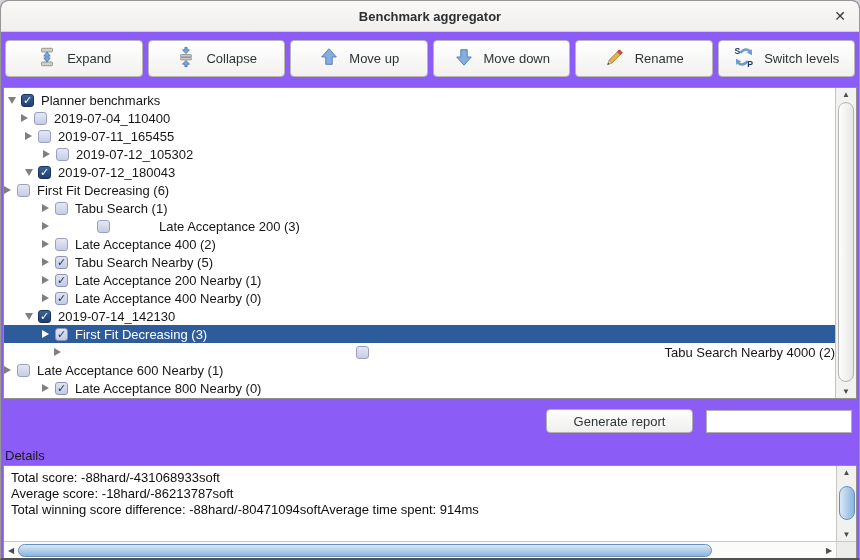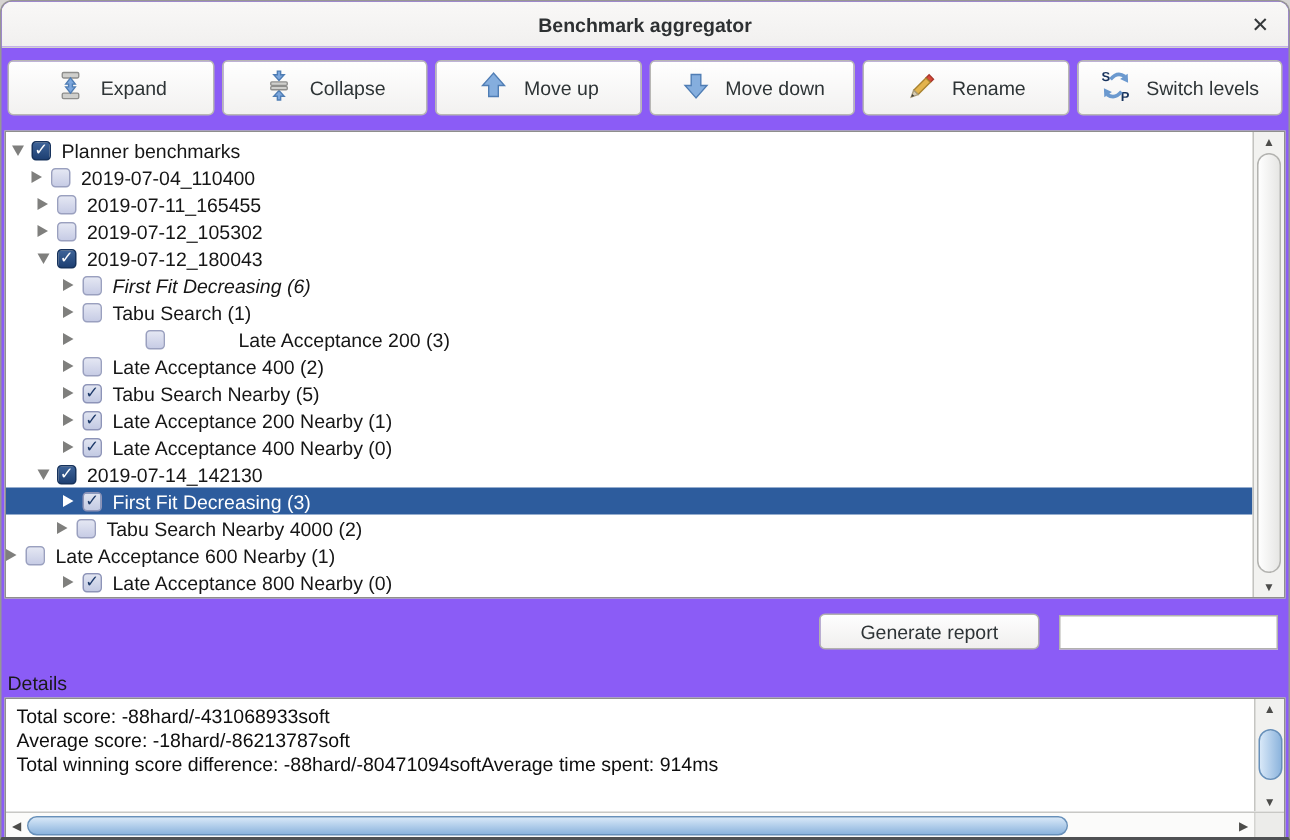--- a/index.html
+++ b/index.html
@@ -148,31 +148,31 @@
         <div class="tree-row" style="padding-left: 17px;">
           <span class="twisty twisty-r"></span>
           <span class="cb cb-unchecked"></span>
           <span class="tree-label">2019-07-04_110400</span>
         </div>
         <div class="tree-row" style="padding-left: 21px;">
           <span class="twisty twisty-r"></span>
           <span class="cb cb-unchecked"></span>
           <span class="tree-label">2019-07-11_165455</span>
         </div>
-        <div class="tree-row" style="padding-left: 21px; text-align: right;">
+        <div class="tree-row" style="padding-left: 39px; text-align: right;">
           <span class="twisty twisty-r"></span>
           <span class="cb cb-unchecked"></span>
           <span class="tree-label">2019-07-12_105302</span>
         </div>
         <div class="tree-row" style="padding-left: 21px;">
           <span class="twisty twisty-d"></span>
           <span class="cb cb-mixed">✓</span>
           <span class="tree-label">2019-07-12_180043</span>
         </div>
-        <div class="tree-row" style="padding-left: 38px; font-style: italic;">
+        <div class="tree-row" style="">
           <span class="twisty twisty-r"></span>
           <span class="cb cb-unchecked"></span>
           <span class="tree-label">First Fit Decreasing (6)</span>
         </div>
         <div class="tree-row" style="padding-left: 38px;">
           <span class="twisty twisty-r"></span>
           <span class="cb cb-unchecked"></span>
           <span class="tree-label">Tabu Search (1)</span>
         </div>
         <div class="tree-row" style="padding-left: 38px; gap: 42px;">
@@ -203,21 +203,21 @@
         <div class="tree-row" style="padding-left: 21px;">
           <span class="twisty twisty-d"></span>
           <span class="cb cb-mixed">✓</span>
           <span class="tree-label">2019-07-14_142130</span>
         </div>
         <div class="tree-row selected" style="padding-left: 38px;">
           <span class="twisty twisty-r"></span>
           <span class="cb cb-checked">✓</span>
           <span class="tree-label">First Fit Decreasing (3)</span>
         </div>
-        <div class="tree-row" style="padding-left: 34px;">
+        <div class="tree-row" style="padding-left: 50px; justify-content: space-between;">
           <span class="twisty twisty-r"></span>
           <span class="cb cb-unchecked"></span>
           <span class="tree-label">Tabu Search Nearby 4000 (2)</span>
         </div>
         <div class="tree-row" style=" text-align: right;">
           <span class="twisty twisty-r"></span>
           <span class="cb cb-unchecked"></span>
           <span class="tree-label">Late Acceptance 600 Nearby (1)</span>
         </div>
         <div class="tree-row" style="padding-left: 38px;">

